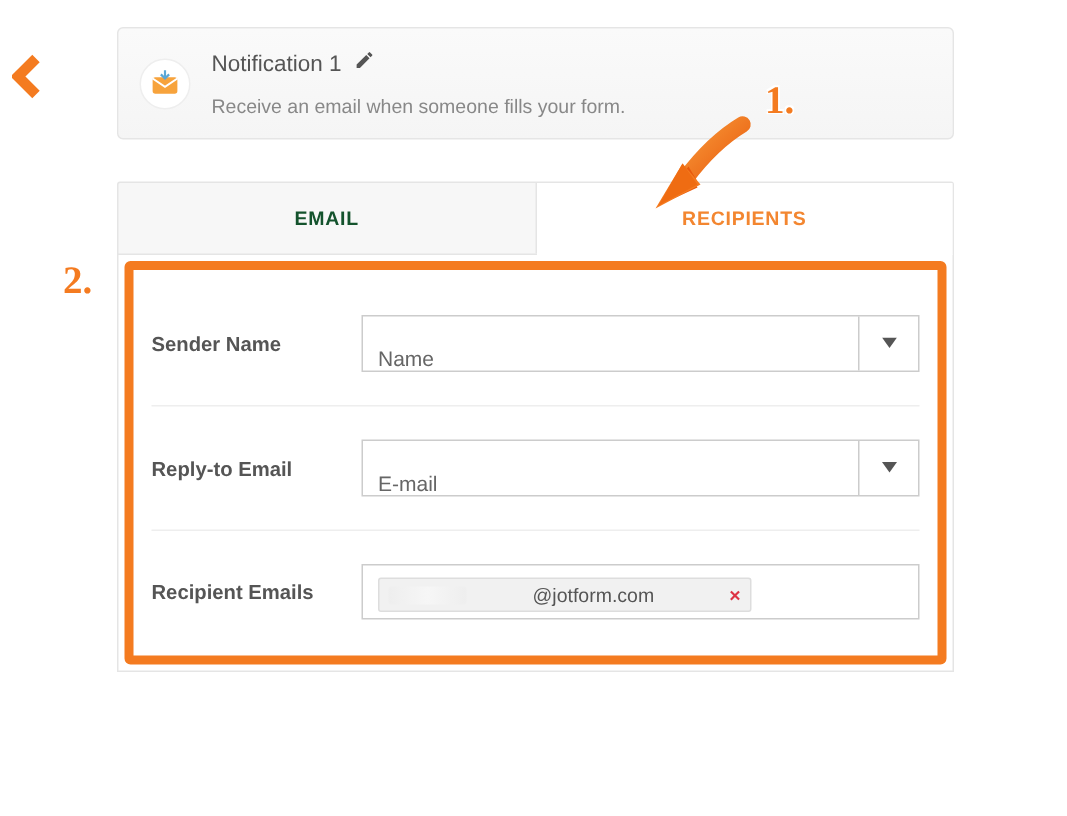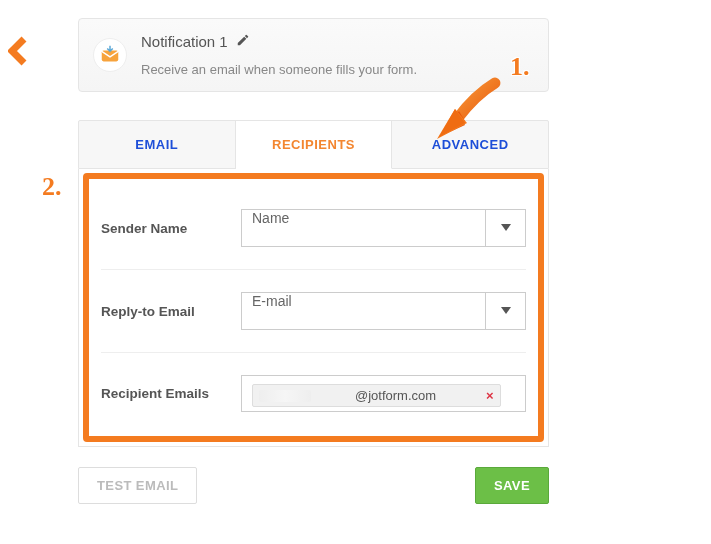--- a/index.html
+++ b/index.html
@@ -18,21 +18,21 @@
     position: absolute;
     left: 8px;
     top: 36px;
     cursor: pointer;
   }
 
   .container {
     position: absolute;
     left: 78px;
     top: 0;
-    width: 471px;
+    width: 558px;
   }
 
   .header-card {
     background: linear-gradient(#fafafa,#f5f5f5);
     border: 1px solid #e5e5e5;
     border-radius: 4px;
     padding: 14px 18px 14px 14px;
     display: flex;
     align-items: center;
     margin-top: 18px;
@@ -60,21 +60,21 @@
     border-top-left-radius:2px;
     border-top-right-radius:2px;
   }
   .tab {
     flex:1;
     text-align:center;
     padding:16px 0;
     font-size:13px;
     letter-spacing:0.5px;
     font-weight:700;
-    color:#1d4ed8;
+    color:#14532d;
     cursor:pointer;
     border-right:1px solid #e5e5e5;
   }
   .tab:last-child { border-right:none; }
   .tab.active {
     background:#fff;
     color:#f38630;
     border-bottom:1px solid #fff;
     margin-bottom:-1px;
   }
@@ -104,21 +104,21 @@
     color:#555;
     font-size:13.5px;
   }
   .field-control {
     flex:1;
   }
   .select-box {
     border:1px solid #ccc;
     height:38px;
     display:flex;
-    align-items:flex-start;
+    align-items:flex-end;
     padding:0 10px;
     color:#666;
     font-size:14px;
     position:relative;
     cursor:pointer;
     background:#fff;
   }
   .select-caret {
     position:absolute;
     right:0; top:0; bottom:0;
@@ -228,21 +228,20 @@
             </svg>
         </span>
       </div>
       <div class="subtitle">Receive an email when someone fills your form.</div>
     </div>
   </div>
 
   <div class="tabs">
     <div class="tab">EMAIL</div>
     <div class="tab active">RECIPIENTS</div>
-    <div class="tab">ADVANCED</div>
   </div>
 
   <div class="panel">
     <div class="highlight-box">
 
       <div class="field-row">
         <div class="field-label">Sender Name</div>
         <div class="field-control">
           <div class="select-box">
             <span>Name</span>
@@ -278,24 +277,20 @@
               <span>@jotform.com</span>
               <span class="chip-x">×</span>
             </span>
           </div>
         </div>
       </div>
 
     </div>
   </div>
 
-  <div class="footer">
-    <div class="btn btn-test">TEST EMAIL</div>
-    <div class="btn btn-save">SAVE</div>
-  </div>
 </div>
 
 <div class="annot annot1">1.</div>
 <div class="annot annot2">2.</div>
 
 <svg class="arrow" width="70" height="70" viewBox="0 0 70 70">
   <defs>
     <linearGradient id="g" x1="0" y1="0" x2="1" y2="1">
       <stop offset="0" stop-color="#f89a3a"></stop>
         <stop offset="1" stop-color="#e8590c"></stop>

